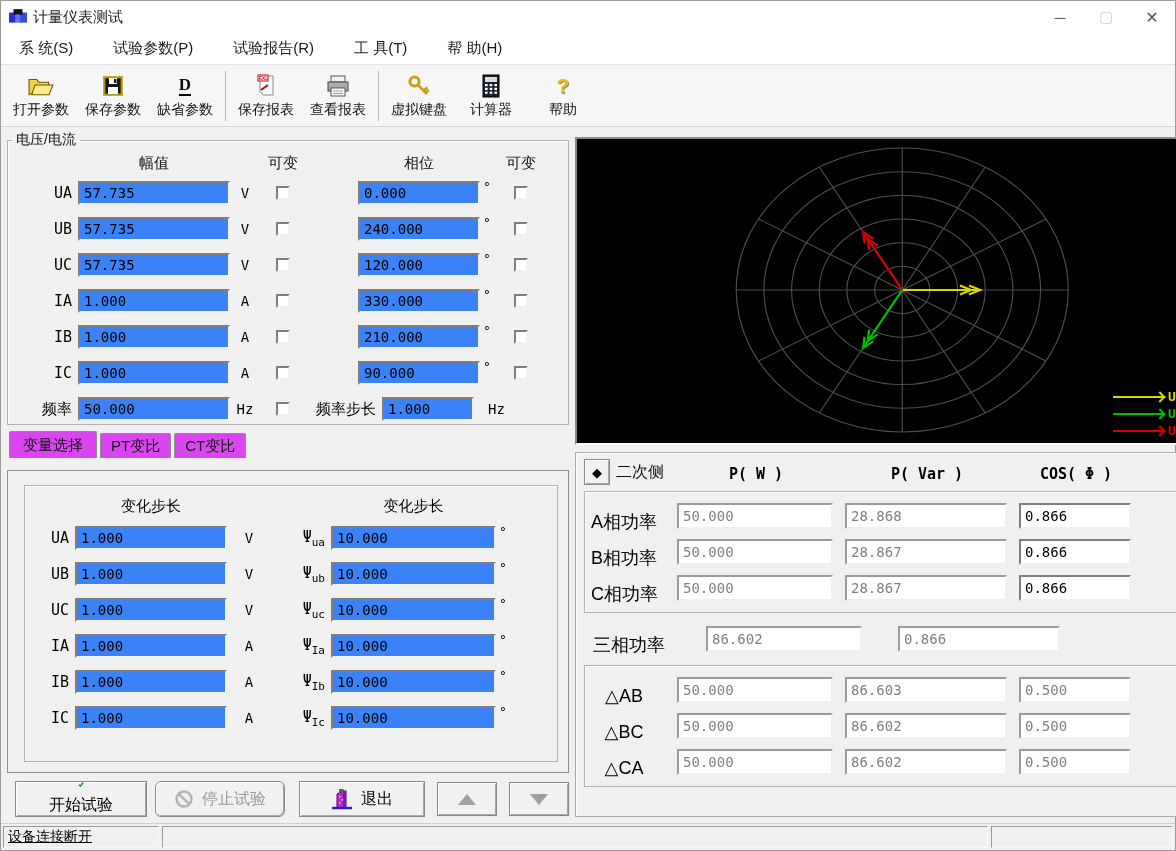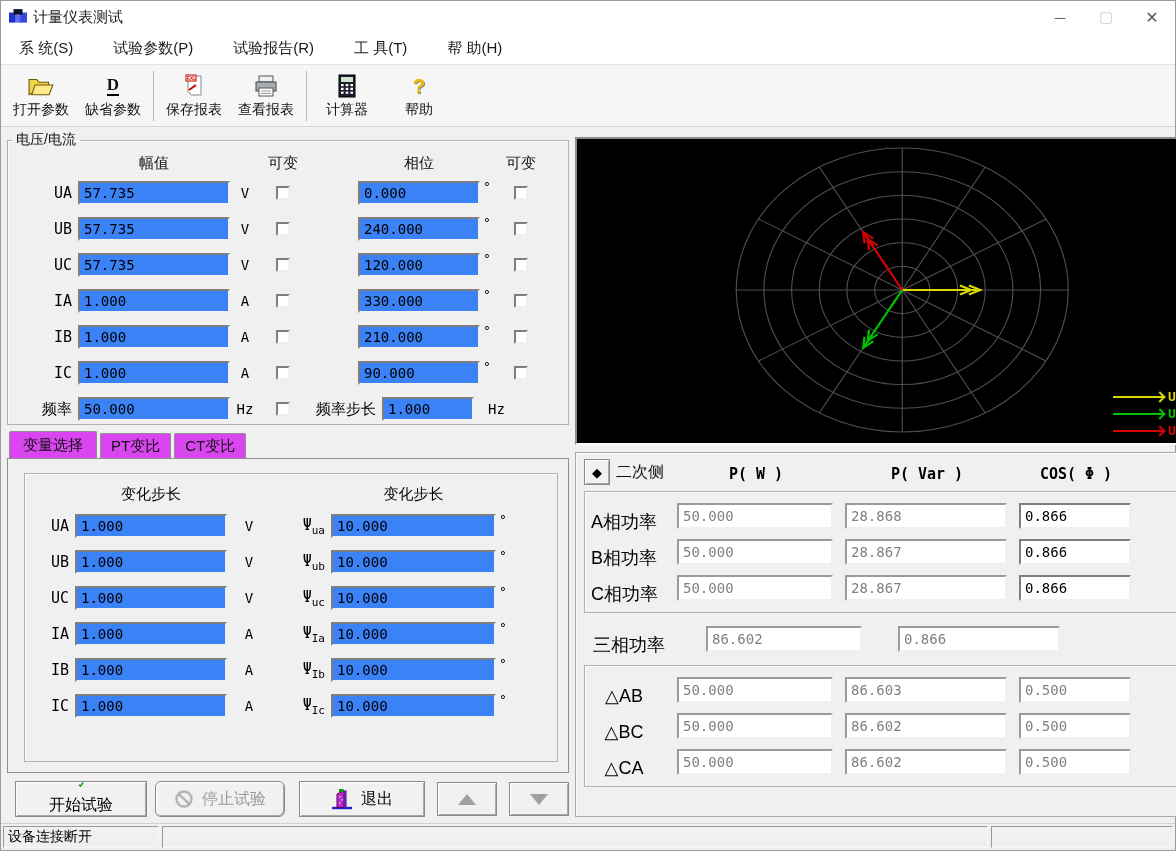--- a/index.html
+++ b/index.html
@@ -50,21 +50,21 @@
   .checkbox { width:14px; height:14px; background:#fff; border:2px solid; border-color:#7e7e7e #f0f0f0 #f0f0f0 #7e7e7e; display:inline-block; }
   .freq-right { grid-column:5/9; display:flex; align-items:center; }
   .freq-step-label { font-size:15px; margin-left:10px; }
   .freq-step-input { width:92px !important; margin-left:6px; }
   .freq-step-unit { margin-left:14px; font-size:14px; font-family:"DejaVu Sans Mono", monospace; }
 
   
   .tabstrip { display:flex; margin-top:8px; padding-left:2px; position:relative; z-index:2; }
   .tab { font-size:15px; background:#d946ef; border:1px solid #8f8f8f; border-bottom:none; border-radius:2px 2px 0 0; padding:3px 10px 2px 10px; margin-right:3px; color:#111; }
   .tab.active { padding:4px 13px 3px 13px; margin-bottom:-2px; position:relative; top:-2px; }
-  .tabpanel { flex:1; border:1px solid #8f8f8f; background:#f0f0f0; margin-bottom:6px; padding:14px 10px 10px 16px; }
+  .tabpanel { flex:1; border:1px solid #8f8f8f; background:#f0f0f0; margin-bottom:6px; padding:14px 10px 10px 16px;margin-top:12px; }
   .steps-box { height:100%; border:1px solid #b2b2b2; box-shadow:1px 1px 0 #fdfdfd inset; padding-top:6px; }
   .st-grid { display:grid; grid-template-columns:50px 152px 44px 60px 165px 18px; align-items:center; }
   .st-head { height:28px; font-size:15px; }
   .st-head span { text-align:center; }
   .stc2 { grid-column:2; } .stc5 { grid-column:5; }
   .st-row { height:36px; }
   .psi-label { text-align:right; padding-right:6px; font-size:15px; font-family:"DejaVu Sans Mono", monospace; }
   .psi-label sub { font-size:11px; }
 
   
@@ -97,21 +97,21 @@
   .pw-row { height:36px; }
   .pw-label { text-align:center; padding-right:8px; font-size:18px; white-space:nowrap;margin-top:12px; }
   input.pfield { height:26px; width:100%; background:#fff; border:2px solid; border-color:#9a9a9a #f0f0f0 #f0f0f0 #9a9a9a; font-family:"DejaVu Sans Mono", monospace; font-size:14px; padding-left:4px; color:#808080; outline:none; }
   input.pfield.dark { color:#000; border-color:#7e7e7e #f0f0f0 #f0f0f0 #7e7e7e; }
   .pw-gbox { border:1px solid #b2b2b2; box-shadow:1px 1px 0 #fdfdfd inset; padding:6px 6px 6px 6px; margin:0 2px; }
   .total-row { margin:8px 8px 8px 8px;gap:36px; }
   .pw-gbox .pw-grid { grid-template-columns:74px 156px 162px 112px; }
 
   
   .statusbar { height:27px; flex:0 0 auto; background:#f0f0f0; border-top:1px solid #d0d0d0; display:flex; align-items:stretch; gap:3px; padding:2px 2px; }
-  .scell { border:1px solid; border-color:#9a9a9a #f7f7f7 #f7f7f7 #9a9a9a; display:flex; align-items:center; padding-left:4px; font-size:14px; color:#000; }
+  .scell { border:1px solid; border-color:#9a9a9a #f7f7f7 #f7f7f7 #9a9a9a; display:flex; align-items:center; padding-left:4px; font-size:14px; color:#000;text-decoration:underline; }
   .scell.s1 { width:156px; } .scell.s2 { flex:1; } .scell.s3 { width:182px; }
 </style>
 </head>
 <body>
 
 <div class="window">
 
   <div class="titlebar">
     <svg class="app-icon" viewBox="0 0 16 16">
       <rect x="0" y="4" width="6" height="9" fill="#2233cc"></rect>
@@ -145,20 +145,32 @@
       <span class="ticon">
         <svg width="26" height="22" viewBox="0 0 24 20">
           <path d="M1 18 L1 4 L8 4 L10 6.5 L19 6.5 L19 9 Z" fill="#f4d24a" stroke="#6b5900"></path>
           <path d="M3.5 18 L6.5 9 L23 9 L19.5 18 Z" fill="#ffe98c" stroke="#6b5900"></path>
         </svg>
       </span>
       <span>打开参数</span>
     </div>
     <div class="tool-btn">
       <span class="ticon">
+        <svg width="22" height="22" viewBox="0 0 22 22">
+          <rect x="1" y="1" width="20" height="20" fill="#c6b025"></rect>
+          <rect x="3" y="3" width="16" height="16" fill="#151515" stroke="#8a7a10"></rect>
+          <rect x="7" y="3" width="8" height="6" fill="#f5f5f5"></rect>
+          <rect x="12" y="4" width="2.4" height="4" fill="#151515"></rect>
+          <rect x="6" y="12" width="10" height="7" fill="#ffffff"></rect>
+        </svg>
+      </span>
+      <span>保存参数</span>
+    </div>
+    <div class="tool-btn">
+      <span class="ticon">
         <span class="dglyph">D</span>
       </span>
       <span>缺省参数</span>
     </div>
     <div class="tool-sep"></div>
     <div class="tool-btn">
       <span class="ticon">
         <svg width="23" height="23" viewBox="0 0 23 23">
           <path d="M5 2 L18 2 L18 21 L8 21 L5 18 Z" fill="#ffffff" stroke="#888888"></path>
           <rect x="3" y="1" width="10" height="6" fill="#ffffff" stroke="#cc0000"></rect>
@@ -175,20 +187,29 @@
           <rect x="5" y="1" width="14" height="6" fill="#f0f0f0" stroke="#555"></rect>
           <rect x="2" y="7" width="20" height="9" fill="#a8adb5" stroke="#444"></rect>
           <rect x="5" y="13" width="14" height="8" fill="#ffffff" stroke="#555"></rect>
           <line x1="7" y1="16" x2="17" y2="16" stroke="#999"></line>
           <line x1="7" y1="18.5" x2="17" y2="18.5" stroke="#999"></line>
         </svg>
       </span>
       <span>查看报表</span>
     </div>
     <div class="tool-sep"></div>
+    <div class="tool-btn">
+      <span class="ticon">
+        <svg width="24" height="24" viewBox="0 0 24 24">
+          <circle cx="7.5" cy="7.5" r="4.6" fill="none" stroke="#c8a020" stroke-width="3"></circle>
+          <path d="M11 11 L20 20 M16.5 16.5 L20.5 13.5 M18.5 18.5 L22 16" stroke="#c8a020" stroke-width="2.6" fill="none"></path>
+        </svg>
+      </span>
+      <span>虚拟键盘</span>
+    </div>
     <div class="tool-btn">
       <span class="ticon">
         <svg width="20" height="24" viewBox="0 0 20 24">
           <rect x="2" y="1" width="16" height="22" fill="#1d1d30" stroke="#000"></rect>
           <rect x="4" y="3" width="12" height="5" fill="#cfe3cf"></rect>
           <g fill="#ffffff">
             <rect x="4" y="10" width="2.6" height="2.2"></rect>
               <rect x="8.7" y="10" width="2.6" height="2.2"></rect>
               <rect x="13.4" y="10" width="2.6" height="2.2"></rect>
             <rect x="4" y="13.8" width="2.6" height="2.2"></rect>

